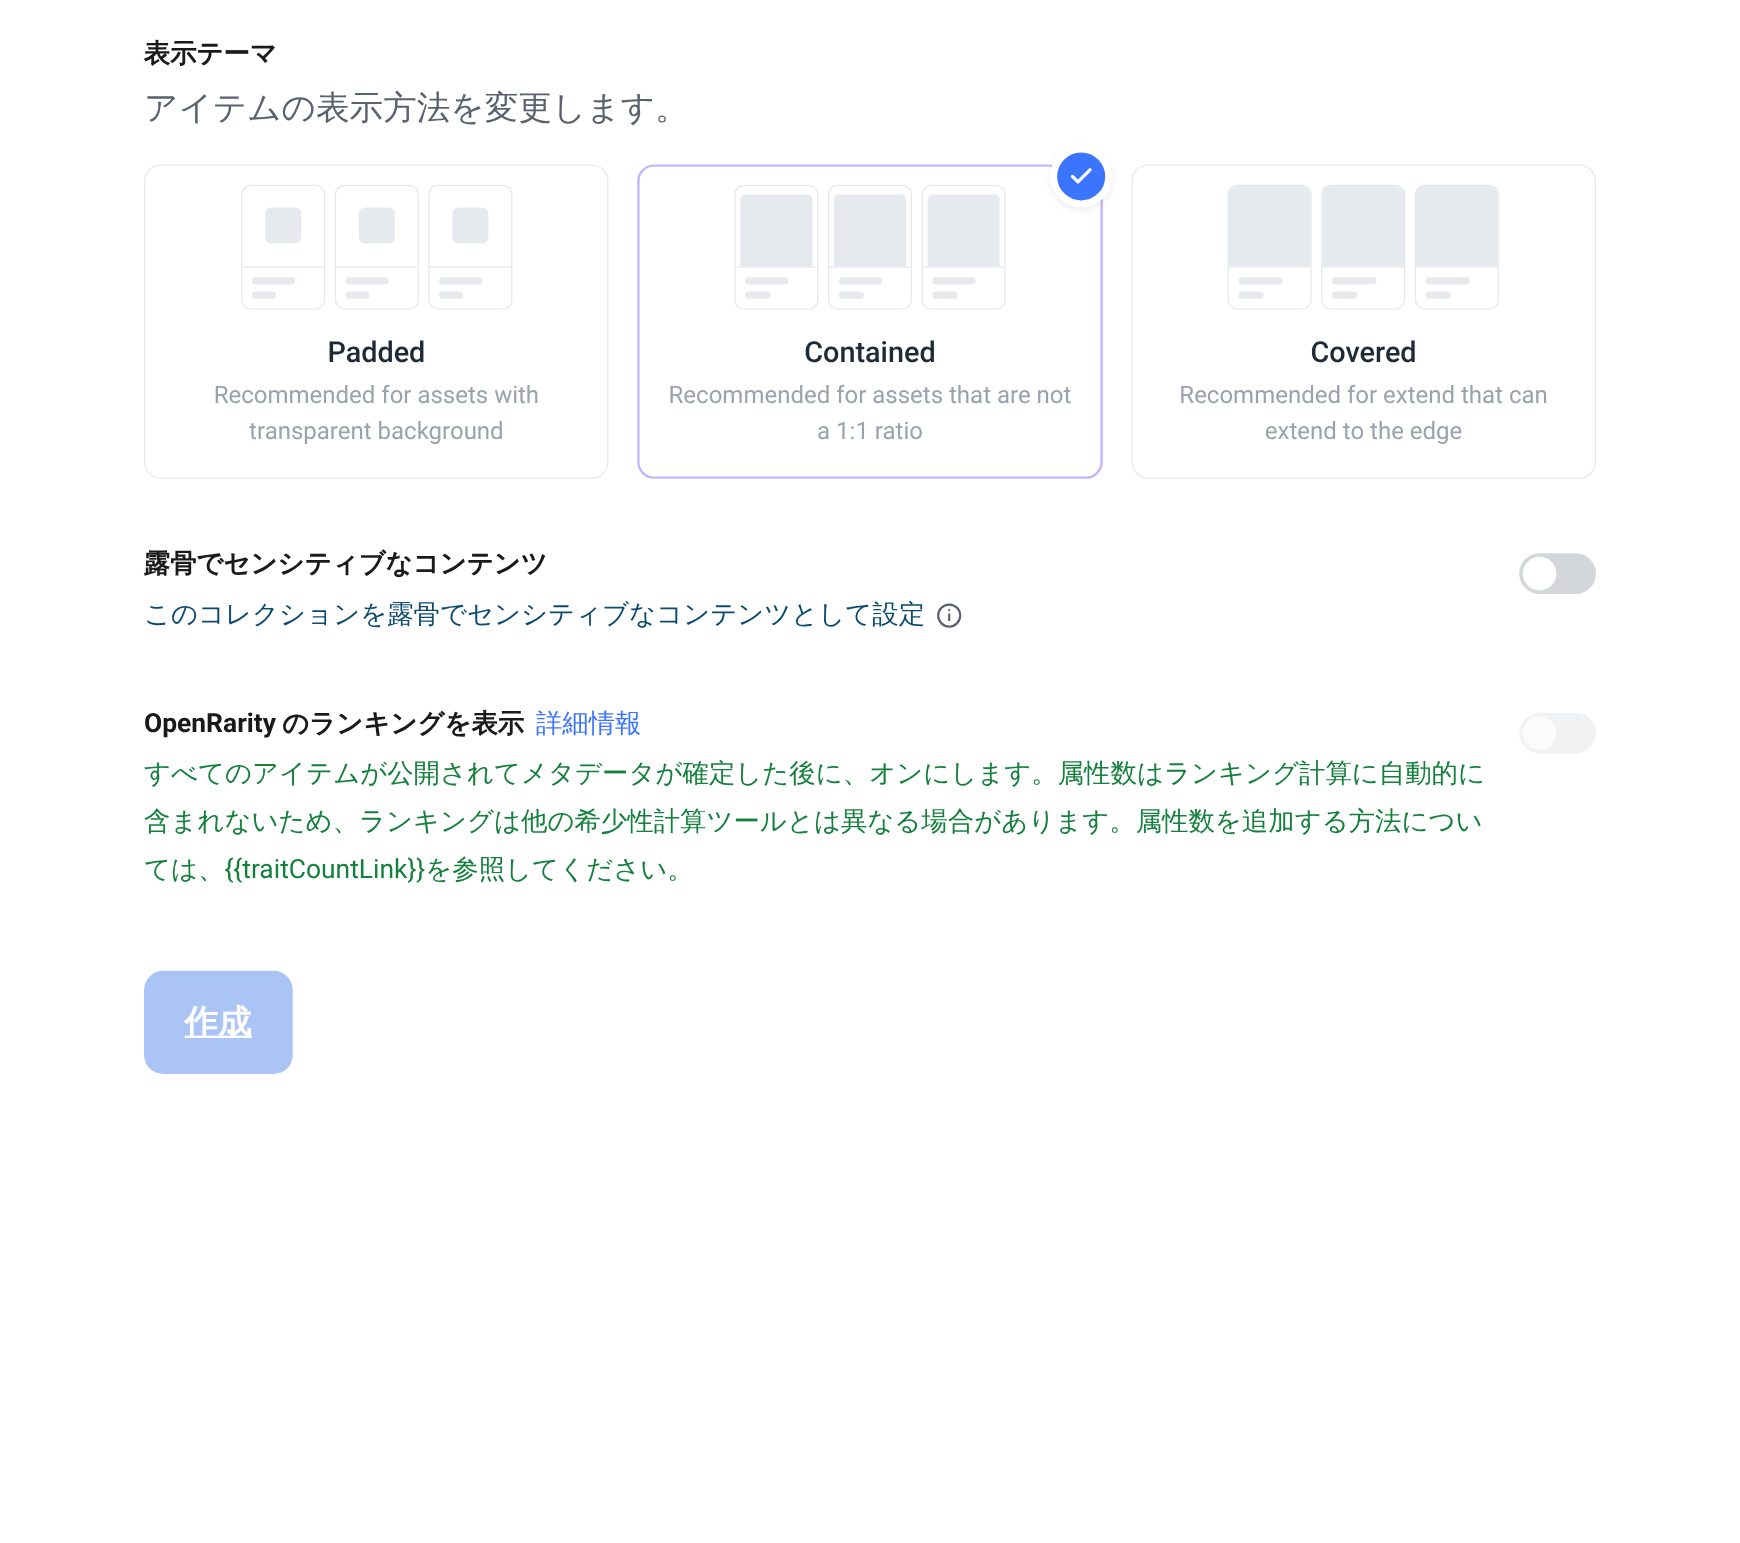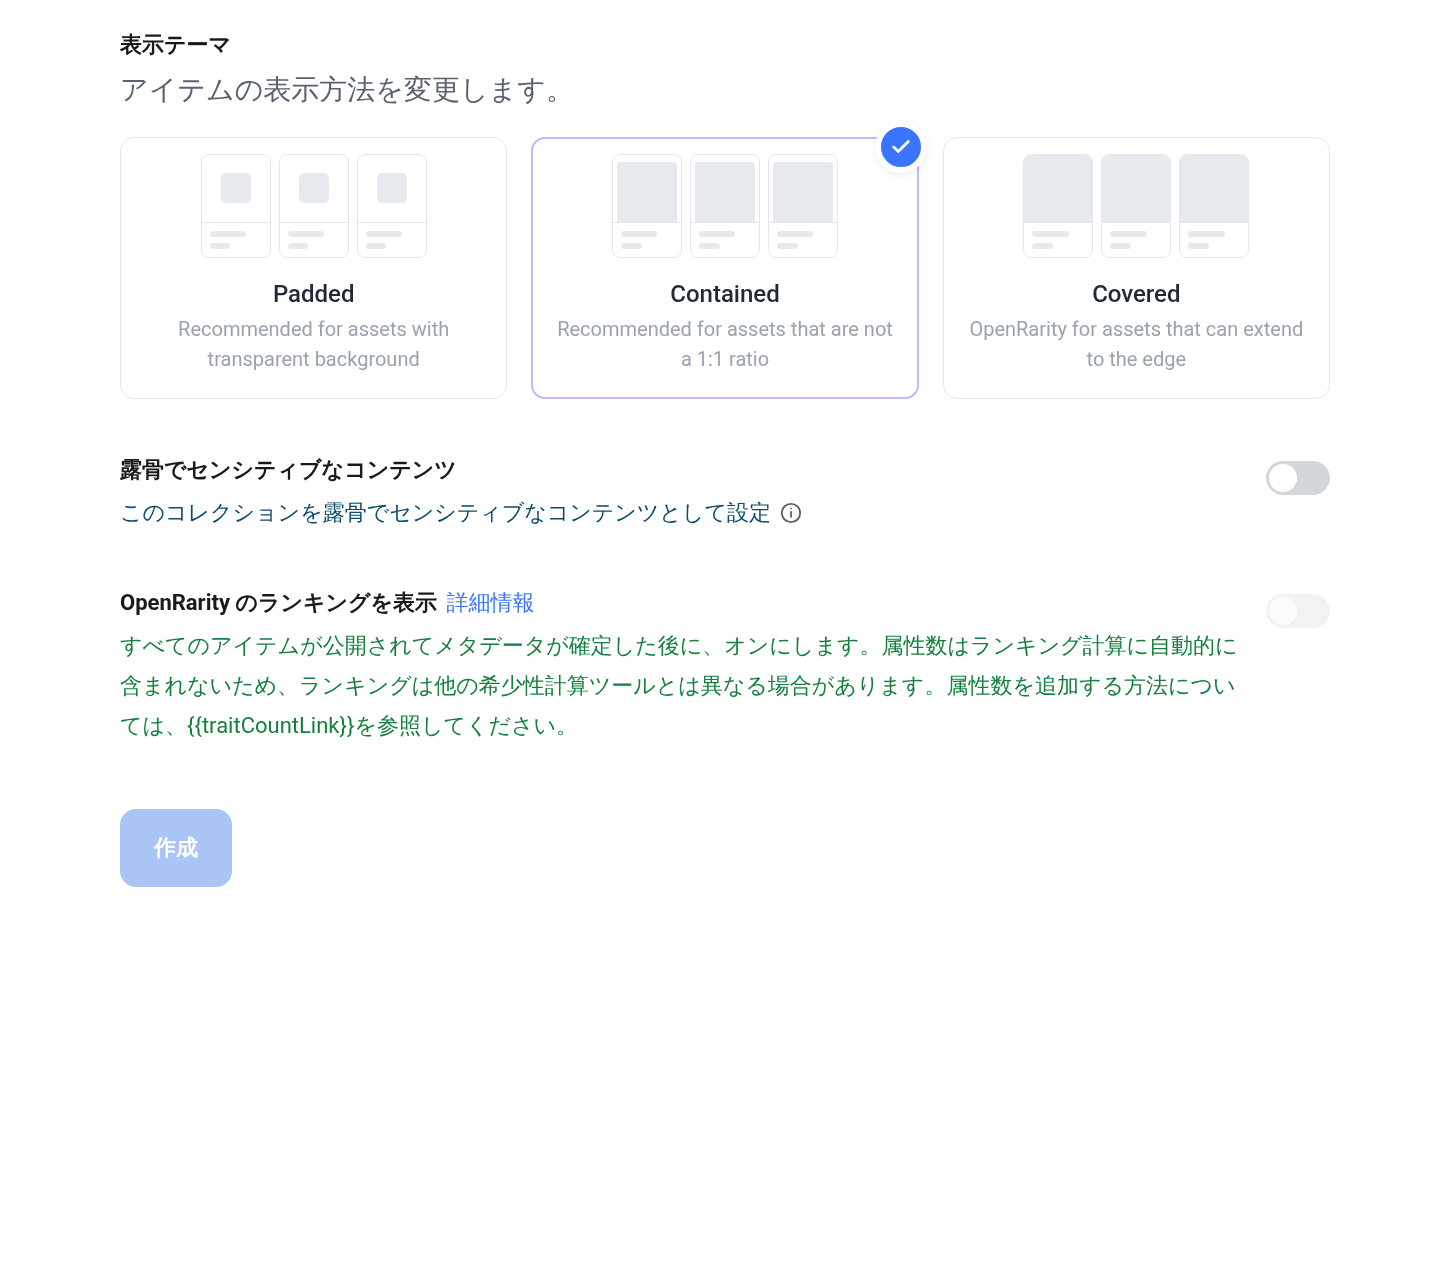--- a/index.html
+++ b/index.html
@@ -184,27 +184,28 @@
       width: 28px;
       height: 28px;
       border-radius: 50%;
       background: #ffffff;
     }
     .toggle.disabled .toggle-knob { background: #fbfbfc; }
     .create-button {
       display: inline-block;
       background: #a9c4f5;
       color: #ffffff;
-      font-size: 22px;
+      font-size: 28px;
       font-weight: 600;
       padding: 24px 34px;
       border: none;
       border-radius: 16px;
       margin-top: 24px;
       cursor: pointer;
+      text-decoration: underline;
     }
   </style>
 </head>
 <body>
 
 
 
 
 <div class="section">
   <div class="section-title">表示テーマ</div>
@@ -309,21 +310,21 @@
             <div class="preview-top">
               <div class="preview-img"></div>
             </div>
             <div class="preview-bottom">
               <div class="preview-line1"></div>
               <div class="preview-line2"></div>
             </div>
           </div>
       </div>
       <div class="theme-name">Covered</div>
-      <div class="theme-desc">OpenRarity for assets that can extend to the edge</div>
+      <div class="theme-desc">Recommended for extend that can extend to the edge</div>
     </div>
   </div>
 </div>
 
 
 <div class="toggle-section">
   <div class="toggle-content">
     <div class="inline-title">露骨でセンシティブなコンテンツ</div>
     <div class="inline-desc">
       <span>このコレクションを露骨でセンシティブなコンテンツとして設定</span>

